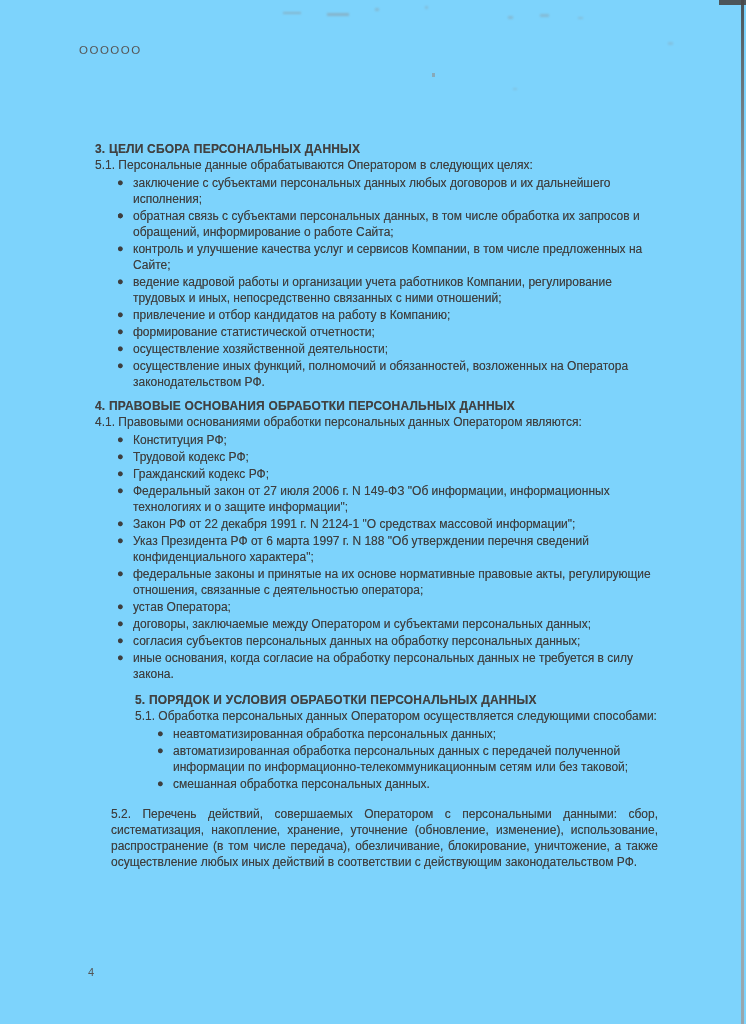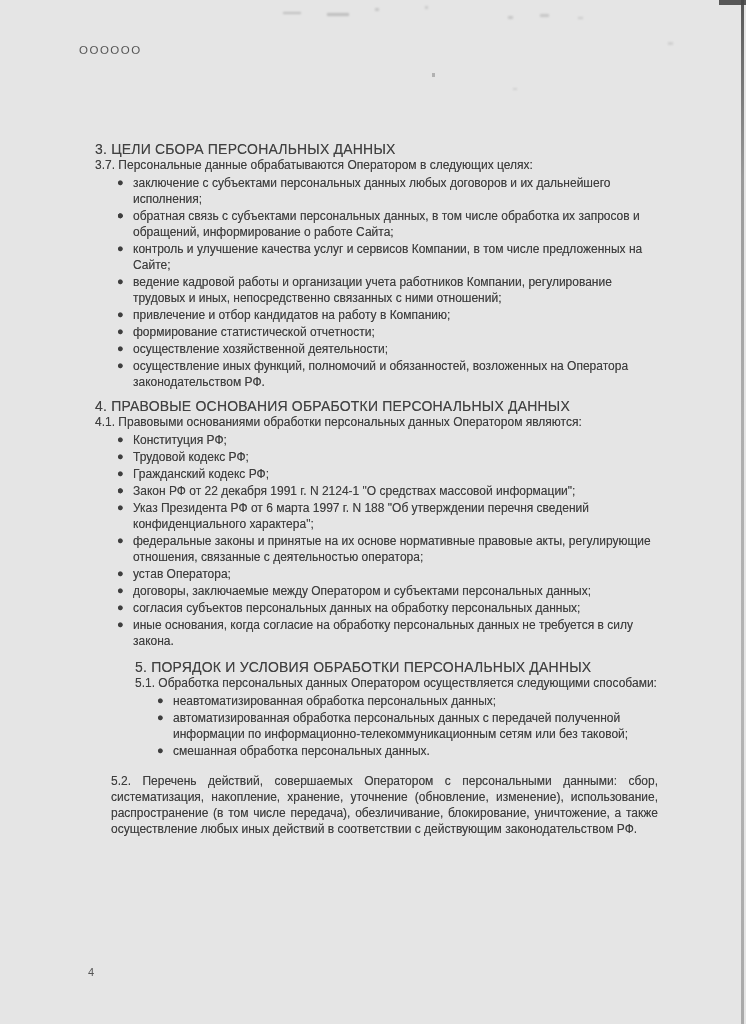--- a/index.html
+++ b/index.html
@@ -4,32 +4,32 @@
 <style>
   html,body{margin:0;padding:0;}
   body{
     width:746px;height:1024px;
     background:#ffffff;
     position:relative;
     overflow:hidden;
     font-family:"Liberation Sans",sans-serif;
     color:#3e3e3e;
   }
-  .scan-page{position:absolute;inset:0;background:#e5e5e5;}
+  .scan-page{position:absolute;inset:0;background:#7dd3fc;}
   .header-mark{
     position:absolute;left:79px;top:44px;
     font-size:11.5px;letter-spacing:1.5px;color:#555;
   }
   .content{
     position:absolute;left:95px;top:141px;width:563px;
     font-size:12px;line-height:16px;
     text-shadow:0 0 0.4px rgba(62,62,62,0.55);
   }
   .sec-heading{
-    font-size:14px;font-weight:400;margin:0;
+    font-size:12px;font-weight:700;margin:0;
     letter-spacing:0.2px;color:#414141;
   }
   .intro{margin:0;}
   ul.bullets{list-style:none;margin:2px 0 0 0;padding:0 0 0 38px;}
   ul.bullets li{position:relative;margin:0 0 1px 0;}
   ul.bullets li .bullet-dot{
     position:absolute;left:-16px;top:-1px;font-size:11px;color:#3e3e3e;
   }
   .section-4{margin-top:8px;}
   .section-5{margin-top:10px;margin-left:40px;}
@@ -79,42 +79,42 @@
   <div class="smudge s8"></div>
   <div class="smudge s9"></div>
   <div class="smudge s10"></div>
 
   <div class="header-mark">ОООООО</div>
 
   <div class="content">
 
     <div class="section section-3">
       <h3 class="sec-heading">3. ЦЕЛИ СБОРА ПЕРСОНАЛЬНЫХ ДАННЫХ</h3>
-      <p class="intro">3.7. Персональные данные обрабатываются Оператором в следующих целях:</p>
+      <p class="intro">5.1. Персональные данные обрабатываются Оператором в следующих целях:</p>
       <ul class="bullets">
         <li><span class="bullet-dot">●</span><span>заключение с субъектами персональных данных любых договоров и их дальнейшего исполнения;</span></li>
         <li><span class="bullet-dot">●</span></li>
         <li><span class="bullet-dot">●</span><span>обратная связь с субъектами персональных данных, в том числе обработка их запросов и обращений, информирование о работе Сайта;</span></li>
         <li><span class="bullet-dot">●</span><span>контроль и улучшение качества услуг и сервисов Компании, в том числе предложенных на Сайте;</span></li>
         <li><span class="bullet-dot">●</span><span>ведение кадровой работы и организации учета работников Компании, регулирование трудовых и иных, непосредственно связанных с ними отношений;</span></li>
         <li><span class="bullet-dot">●</span><span>привлечение и отбор кандидатов на работу в Компанию;</span></li>
         <li><span class="bullet-dot">●</span><span>формирование статистической отчетности;</span></li>
         <li><span class="bullet-dot">●</span><span>осуществление хозяйственной деятельности;</span></li>
         <li><span class="bullet-dot">●</span><span>осуществление иных функций, полномочий и обязанностей, возложенных на Оператора законодательством РФ.</span></li>
       </ul>
     </div>
 
     <div class="section section-4">
       <h3 class="sec-heading">4. ПРАВОВЫЕ ОСНОВАНИЯ ОБРАБОТКИ ПЕРСОНАЛЬНЫХ ДАННЫХ</h3>
       <p class="intro">4.1. Правовыми основаниями обработки персональных данных Оператором являются:</p>
       <ul class="bullets">
         <li><span class="bullet-dot">●</span><span>Конституция РФ;</span></li>
         <li><span class="bullet-dot">●</span><span>Трудовой кодекс РФ;</span></li>
         <li><span class="bullet-dot">●</span><span>Гражданский кодекс РФ;</span></li>
-        <li><span class="bullet-dot">●</span></li>
+        <li><span class="bullet-dot">●</span><span>Федеральный закон от 27 июля 2006 г. N 149-ФЗ "Об информации, информационных технологиях и о защите информации";</span></li>
         <li><span class="bullet-dot">●</span><span>Закон РФ от 22 декабря 1991 г. N 2124-1 "О средствах массовой информации";</span></li>
         <li><span class="bullet-dot">●</span><span>Указ Президента РФ от 6 марта 1997 г. N 188 "Об утверждении перечня сведений конфиденциального характера";</span></li>
         <li><span class="bullet-dot">●</span><span>федеральные законы и принятые на их основе нормативные правовые акты, регулирующие отношения, связанные с деятельностью оператора;</span></li>
         <li><span class="bullet-dot">●</span><span>устав Оператора;</span></li>
         <li><span class="bullet-dot">●</span><span>договоры, заключаемые между Оператором и субъектами персональных данных;</span></li>
         <li><span class="bullet-dot">●</span><span>согласия субъектов персональных данных на обработку персональных данных;</span></li>
         <li><span class="bullet-dot">●</span><span>иные основания, когда согласие на обработку персональных данных не требуется в силу закона.</span></li>
       </ul>
     </div>
 

